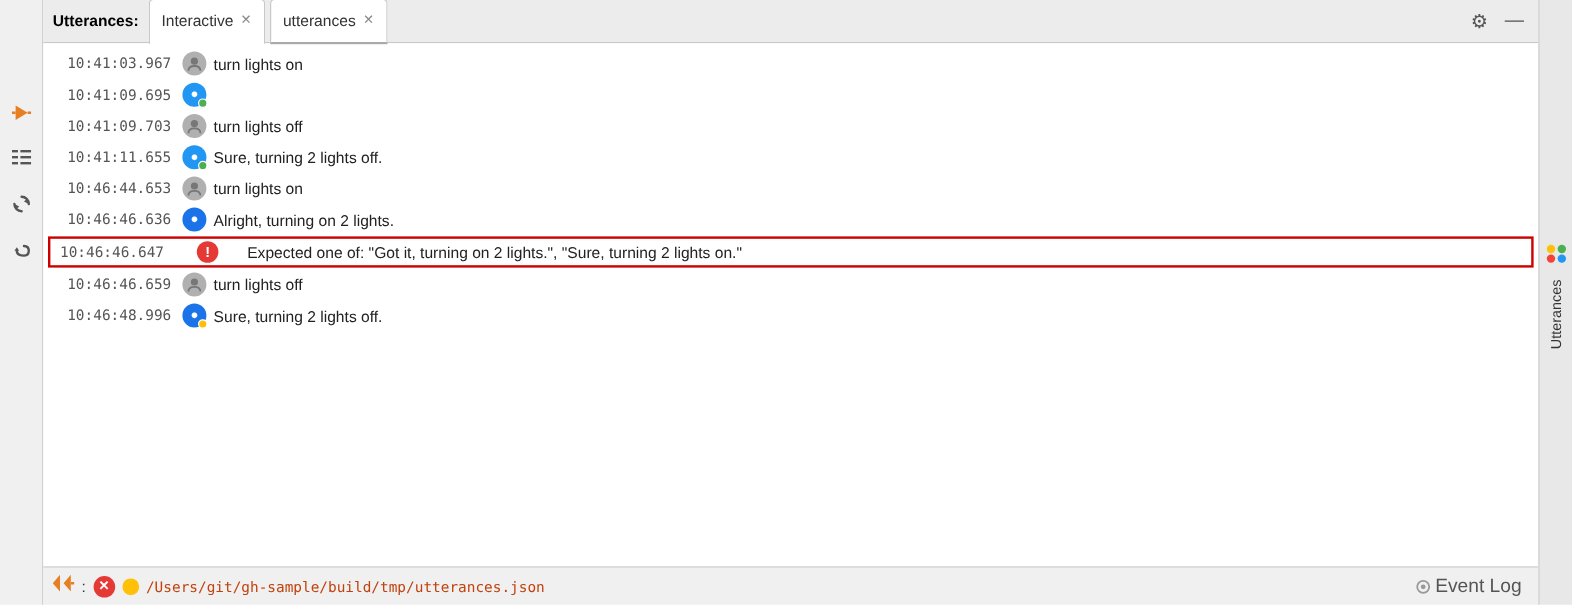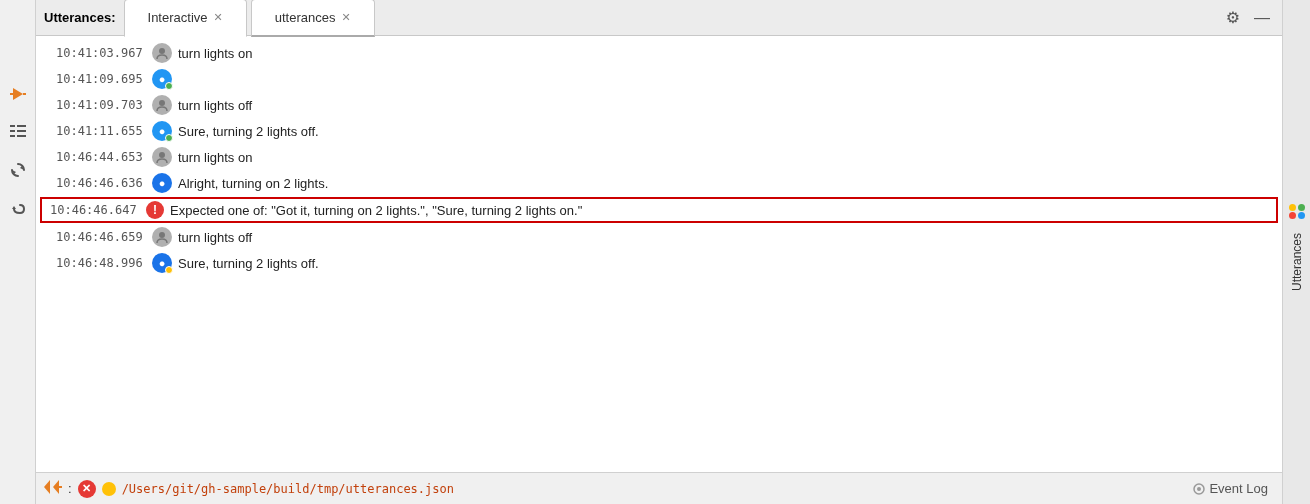--- a/index.html
+++ b/index.html
@@ -60,21 +60,21 @@
     .tab-label-prefix {
       font-size: 13px;
       color: #000000;
       margin-right: 8px;
       font-weight: 700;
     }
 
     .tab {
       display: flex;
       align-items: center;
-      padding: 4px 23px;
+      padding: 4px 10px;
       background: #ffffff;
       border: 1px solid #c8c8c8;
       border-radius: 4px 4px 0 0;
       margin-right: 4px;
       cursor: pointer;
       font-size: 13px;
       color: #333;
       height: 38px;
       position: relative;
       text-align: right;
@@ -135,20 +135,21 @@
       padding: 2px 8px 2px 8px;
       min-height: 26px;
       border-bottom: none;
       margin-left: 12px;
     }
 
     .log-row.error-row {
       border: 2px solid #cc0000;
       background: #fff;
       margin: 1px 4px;
+      gap: 18px;
     }
 
     .timestamp {
       color: #555;
       font-size: 12px;
       min-width: 90px;
       font-family: "SF Mono", "Menlo", monospace;
     }
 
     .avatar {
@@ -260,21 +261,21 @@
       font-size: 12px;
       font-family: "SF Mono", Menlo, monospace;
     }
 
     .footer-spacer { flex: 1; }
 
     .event-log-btn {
       display: flex;
       align-items: center;
       gap: 4px;
-      font-size: 13px;
+      font-size: 16px;
       color: #555;
       cursor: pointer;
       padding: 2px 6px;
       border-radius: 3px;
     }
 
     
     .right-sidebar {
       width: 28px;
       background: #e8e8e8;

